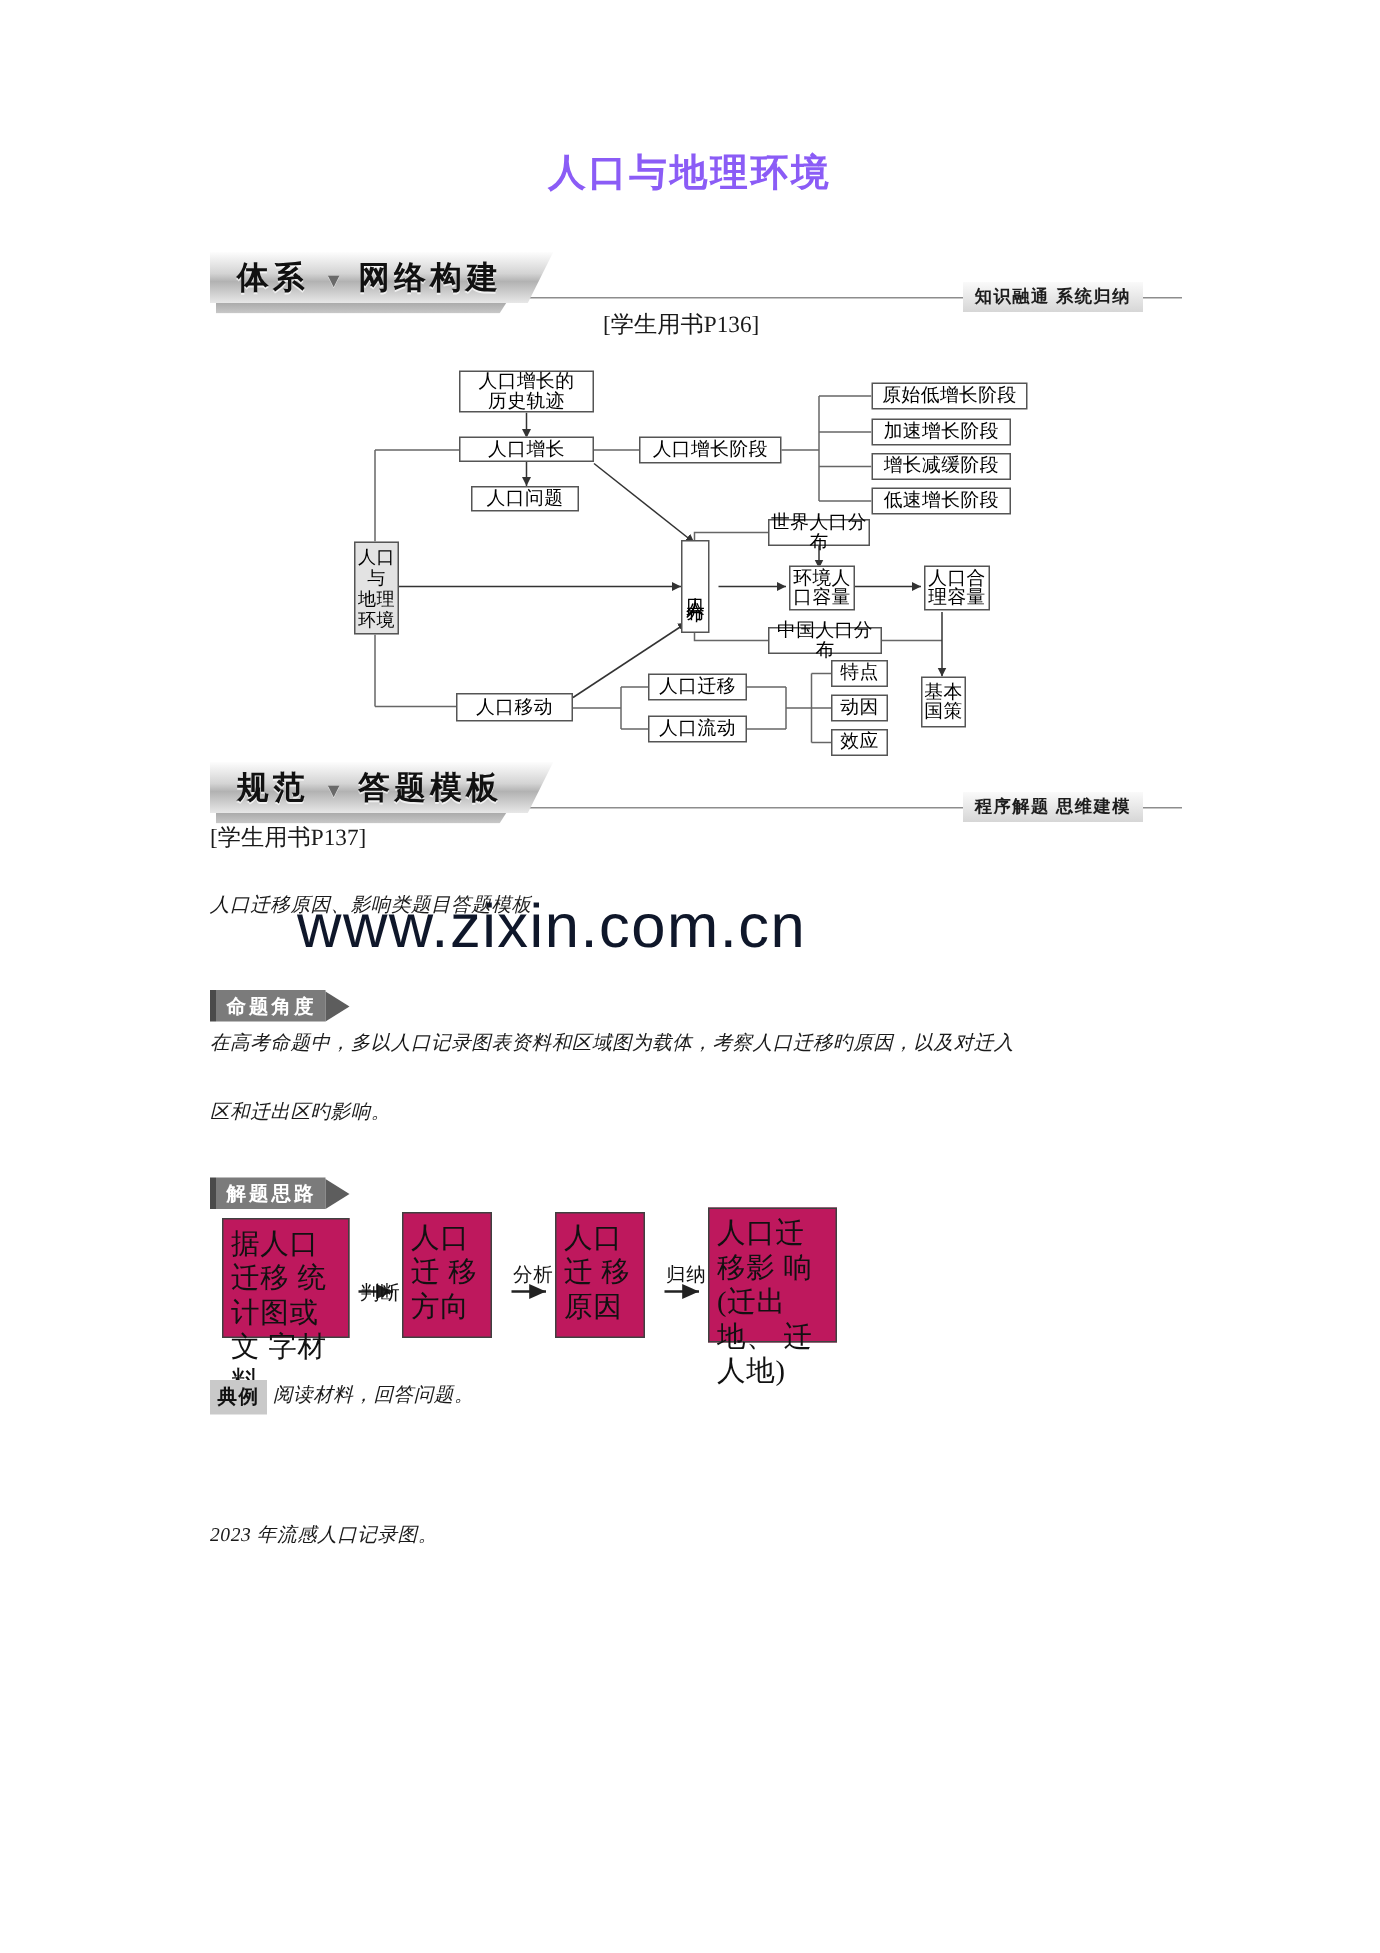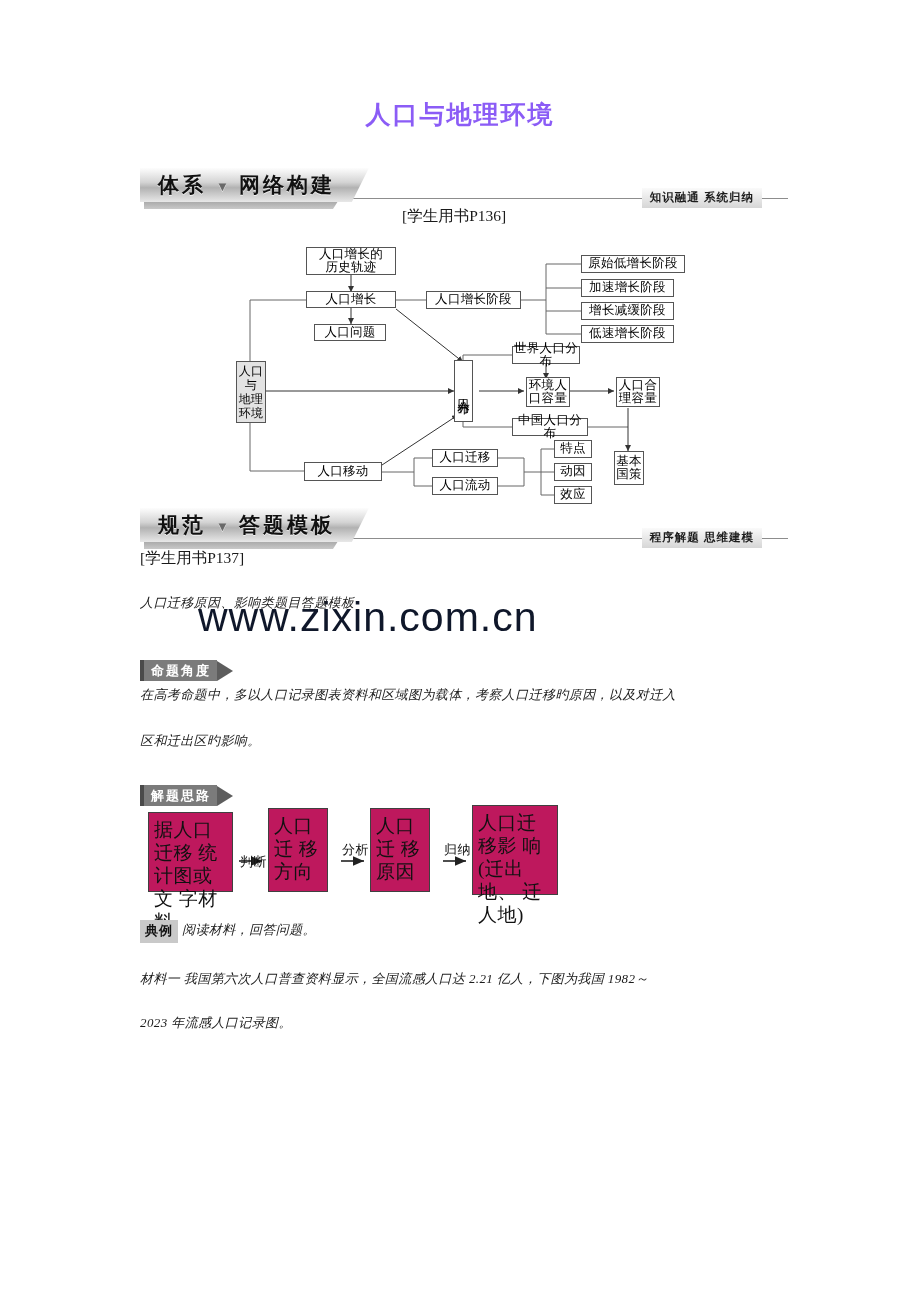--- a/index.html
+++ b/index.html
@@ -404,16 +404,15 @@
 移原因</div>
     <div class="flab" style="left:296px; top:36px;">归纳</div>
     <div class="fb" style="left:324px; top:0px; width:86px; height:90px;">人口迁移影
 响(迁出地、
 迁人地)</div>
   </div>
 
   <div class="inline-tag" style="left:140px; top:920px;">典例</div>
   <div class="para" style="left:182px; top:921px;">阅读材料，回答问题。</div>
 
-  <div class="para" style="left:140px; top:970px;">材料一   我国第六次人口普查资料显示，全国流感人口达 2.21 亿人，下图为我国 1982～</div>
   <div class="para" style="left:140px; top:1014px;">2023 年流感人口记录图。</div>
 
 </div>
 
 </body></html>

